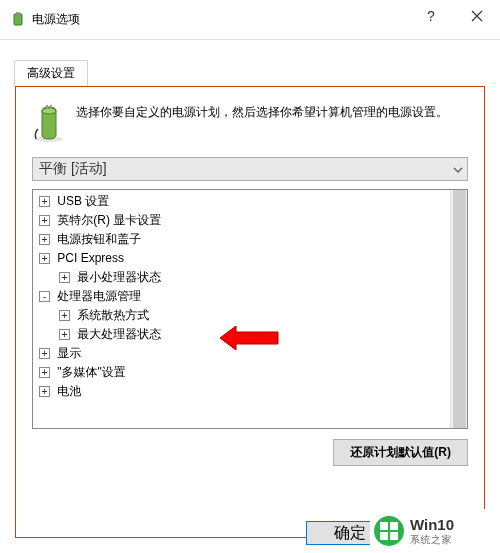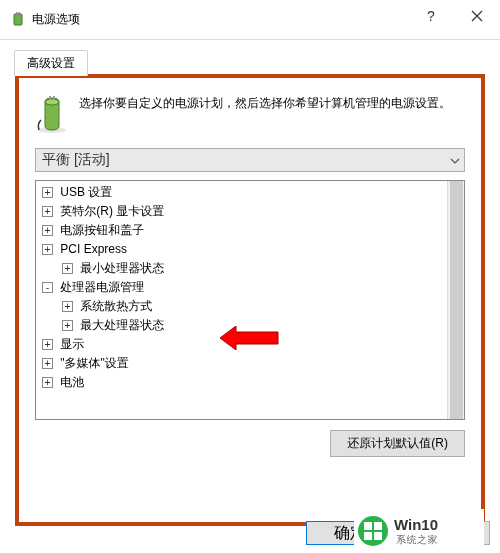--- a/index.html
+++ b/index.html
@@ -21,25 +21,25 @@
   .win-controls { position: absolute; right: 0; top: 0; height: 32px; display: flex; }
   .win-btn {
     width: 46px; height: 32px; display: flex; align-items: center; justify-content: center;
     font-size: 14px; color: #333;
   }
   .client { padding: 8px 10px 0 10px; }
   .tab-strip { display: flex; margin-left: 4px; position: relative; z-index: 2; }
   .tab {
     padding: 4px 12px; border: 1px solid #d0d0d0; border-bottom: none;
     background: #fff; font-size: 12px; border-radius: 2px 2px 0 0;
-    position: relative; top: 2px;
+    position: relative; top: 12px;
   }
   .tab-page {
-    border: 4px solid #c2410c; padding: 10px 10px 14px 10px;
-    width: 470px; margin: 0 auto; position: relative; height: 452px;
+    border: 1px solid #c2410c; padding: 10px 10px 14px 10px;
+    width: 470px; margin: 12px auto; position: relative; height: 452px;
   }
   .desc-row { display: flex; margin: 6px 6px 14px 6px; }
   .battery-icon { width: 34px; height: 40px; margin-right: 10px; flex-shrink: 0; }
   .desc-text { font-size: 12px; line-height: 1.6; }
   .combo {
     height: 24px; border: 1px solid #adadad; margin: 0 6px; display: flex;
     align-items: center; justify-content: space-between; padding: 0 4px 0 6px;
     font-size: 14px; color: #333; background: #e9e9e9;
   }
   .combo .chev { font-size: 10px; color: #555; }
@@ -60,36 +60,36 @@
   .twisty {
     display: inline-block; width: 11px; height: 11px; border: 1px solid #888;
     text-align: center; line-height: 9px; font-size: 10px; margin-right: 4px;
     color: #333; vertical-align: 0; font-family: monospace; background: #fff;
   }
   .lvl1 { padding-left: 4px; }
   .lvl2 { padding-left: 24px; }
   .restore-row { text-align: right; margin: 10px 6px 0 6px; }
   .restore-btn {
     display: inline-block; border: 1px solid #adadad; background: #e1e1e1;
-    padding: 4px 16px; font-size: 12px;
+    padding: 4px 16px; font-size: 12px; font-weight: bold;
   }
   .button-row {
     position: absolute; bottom: 8px; right: 10px; display: flex; gap: 8px;
   }
   .std-btn {
     width: 88px; height: 24px; border: 1px solid #adadad; background: #e1e1e1;
     display: flex; align-items: center; justify-content: center; font-size: 16px;
   }
   .std-btn.default { border: 1px solid #0078d7; }
   .arrow-annot {
     position: absolute; left: 220px; top: 326px; width: 60px; height: 24px; z-index: 10;
   }
   .watermark {
-    position: absolute; right: 16px; bottom: 0; width: 130px; height: 44px;
-    background: #fff; display: flex; align-items: center; padding-left: 4px; text-align: right;
+    position: absolute; right: 0; bottom: 0; width: 130px; height: 44px;
+    background: #fff; display: flex; align-items: center; padding-left: 4px;
   }
   .wm-logo {
     width: 30px; height: 30px; border-radius: 50%; background: #29b34a;
     display: grid; grid-template-columns: 1fr 1fr; grid-template-rows: 1fr 1fr;
     gap: 2px; padding: 6px; margin-right: 6px;
   }
   .wm-logo > div { background: #fff; }
   .wm-text { line-height: 1.1; }
   .wm-text .l1 { font-size: 15px; font-weight: bold; color: #333; }
   .wm-text .l2 { font-size: 10px; color: #666; letter-spacing: 0.5px; }

